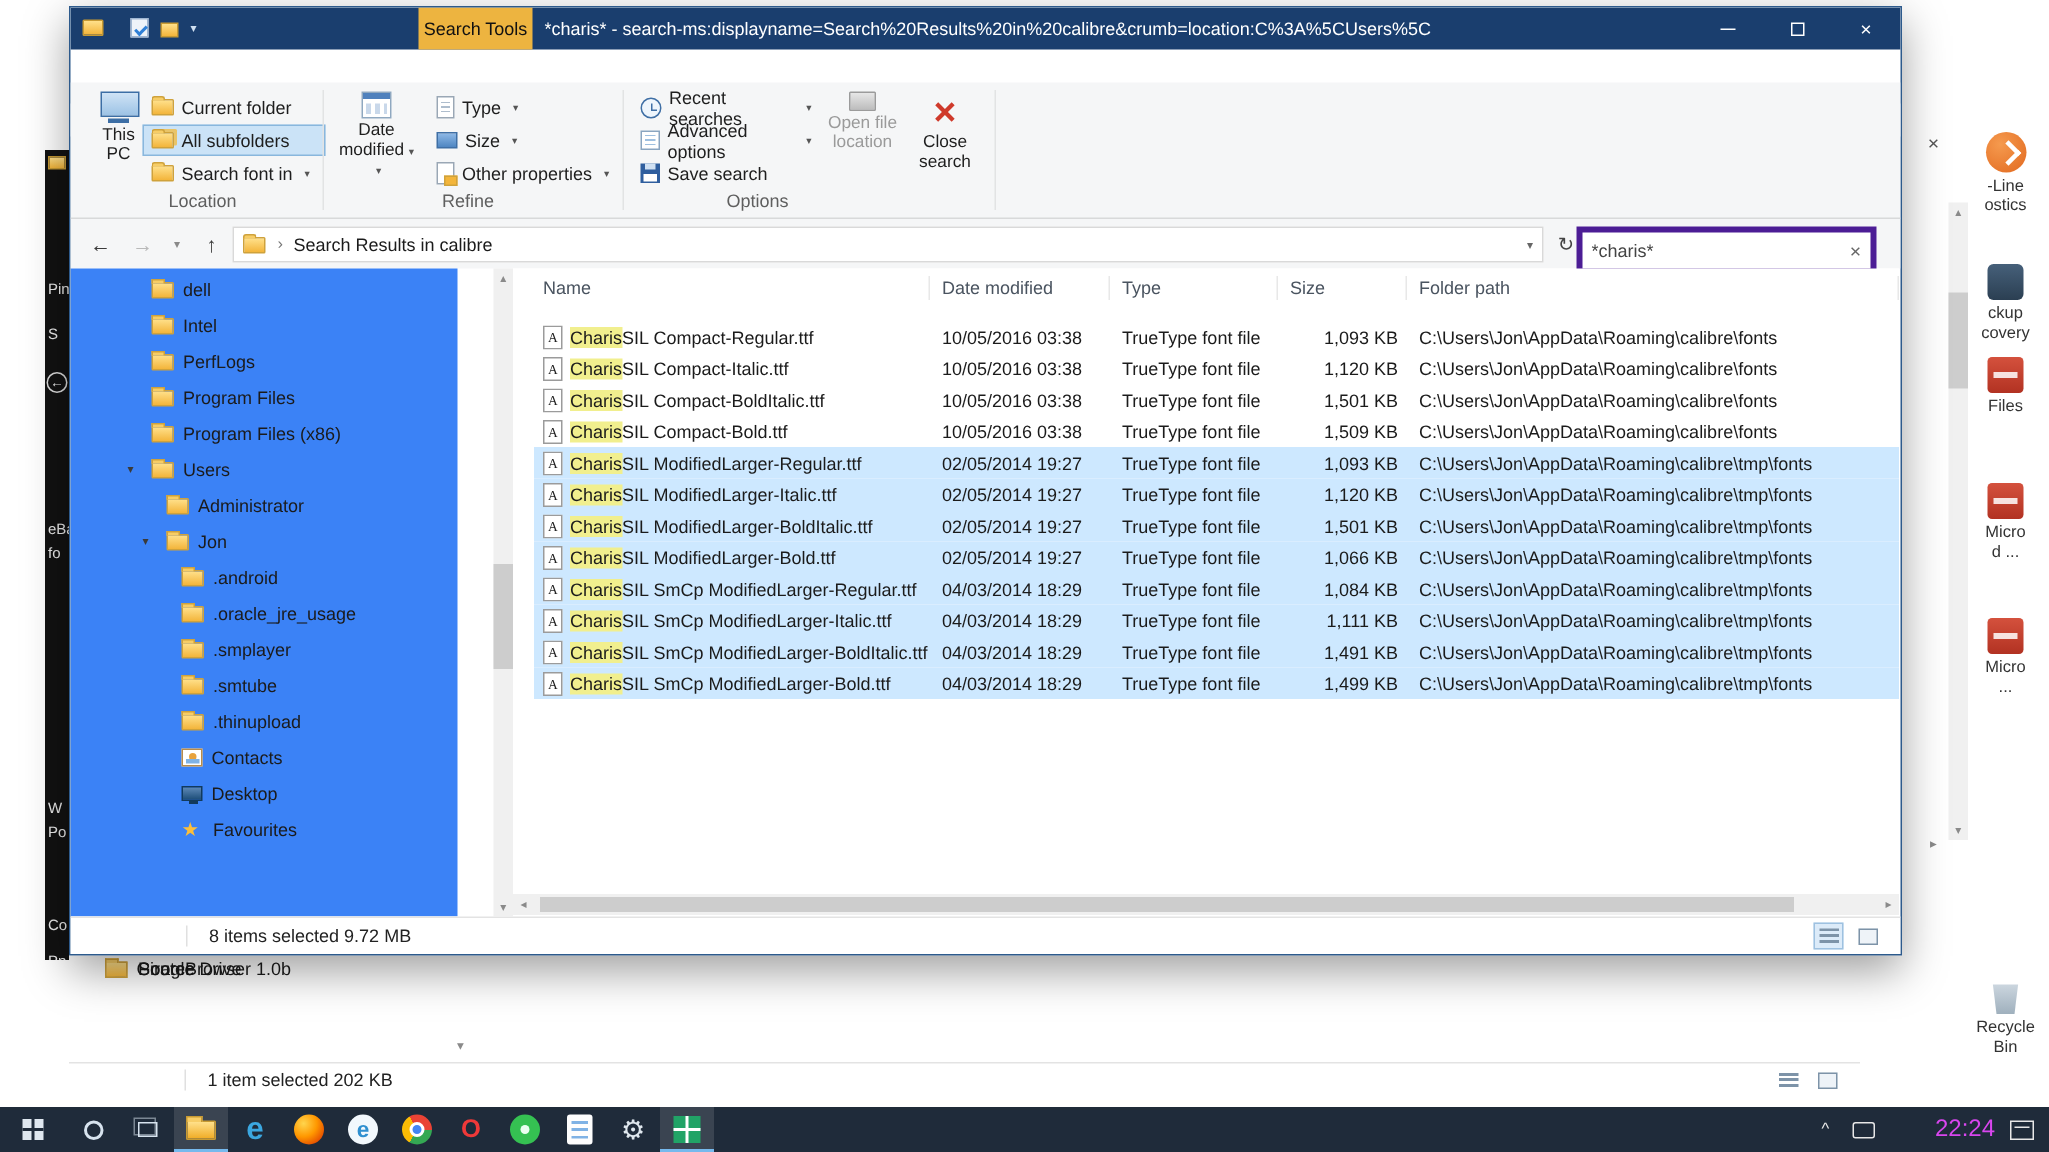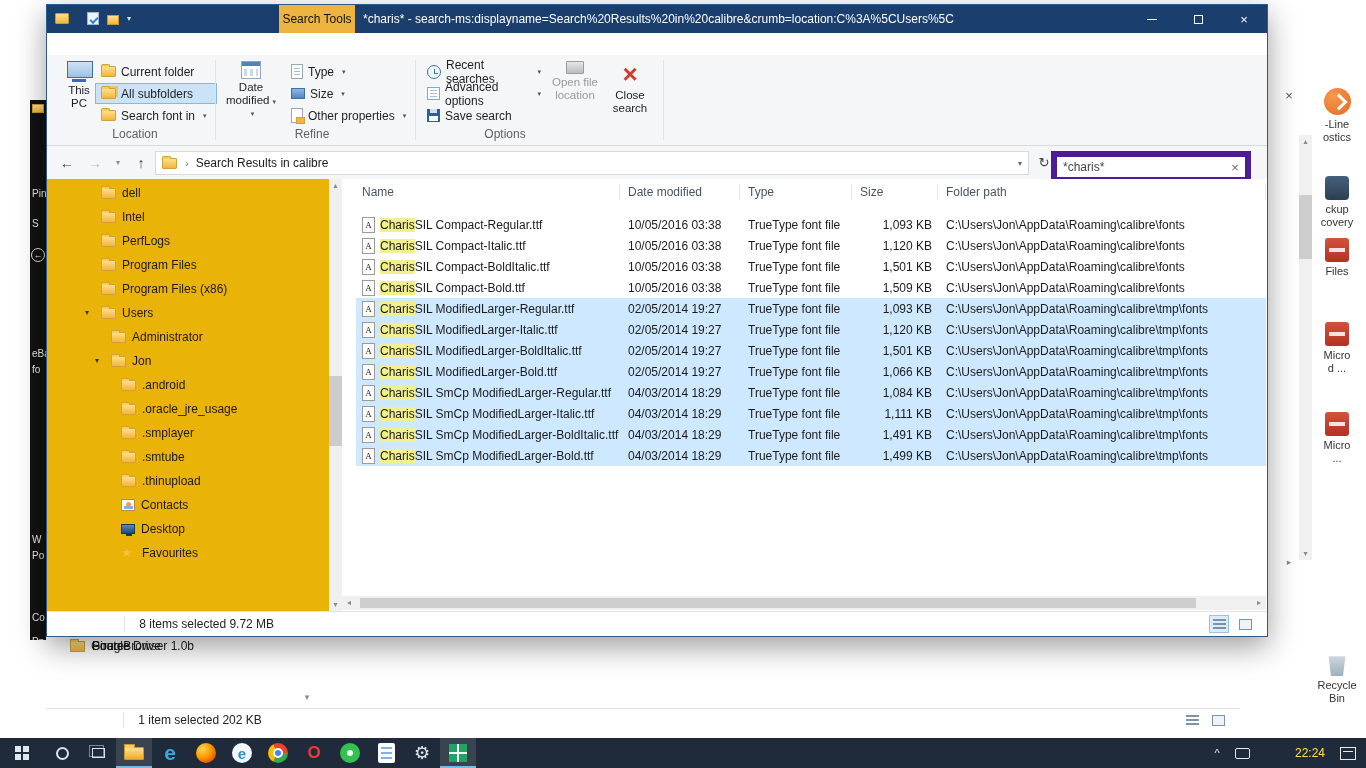--- a/index.html
+++ b/index.html
@@ -132,26 +132,26 @@
   
   .addrrow{position:absolute;left:0;top:141px;right:0;height:33px;background:#f5f6f7;}
   .navbtn{position:absolute;top:6px;width:22px;height:22px;text-align:center;line-height:22px;font-size:14px;color:#3b3b3b;}
   .navbtn.dim{color:#b9b9b9;}
   .navbtn.small{font-size:8px;width:14px;color:#8a8a8a;}
   .crumbbox{position:absolute;left:108px;top:5px;width:874px;height:24px;background:#fff;border:1px solid #d9d9d9;display:flex;align-items:center;}
   .crumb-fold{margin-left:6px;}
   .crumb-sep{color:#777;font-size:11px;margin:0 7px 0 8px;}
   .crumb-dd{margin-left:auto;margin-right:6px;color:#666;font-size:8px;}
   .refreshbtn{position:absolute;left:986px;top:5px;width:22px;height:24px;text-align:center;line-height:24px;color:#444;font-size:13px;}
-  .searchbox{position:absolute;left:1004px;top:5px;width:200px;height:32px;background:#fff;border:6px solid #4c1d95;display:flex;align-items:center;}
+  .searchbox{position:absolute;left:1004px;top:5px;width:200px;height:32px;background:#fff;border:4px solid #4c1d95;display:flex;align-items:center;}
   .searchbox input{flex:1;border:none;outline:none;font:12px "Liberation Sans",sans-serif;color:#444;padding:0 6px;background:transparent;}
   .clearx{width:20px;text-align:center;color:#666;font-size:13px;}
 
   
-  .navpane{position:absolute;left:0;top:174px;width:282px;bottom:25px;background:#eab308;overflow:hidden;padding-top:2px;}
+  .navpane{position:absolute;left:0;top:174px;width:258px;bottom:25px;background:#3b82f6;overflow:hidden;padding-top:2px;}
   .titem{height:24px;display:flex;align-items:center;gap:6px;position:relative;
     padding-left:calc(54px + var(--indent,0)*10px);font-size:12px;white-space:nowrap;}
   .titem .expander{display:none;position:absolute;left:calc(38px + var(--indent,0)*10px);top:0;height:24px;line-height:24px;font-size:8px;color:#3a3a3a;}
   .titem.expanded .expander{display:block;}
   .tico{flex:none;}
   .tico[data-icon="folder"]{width:15px;height:11px;position:relative;background:linear-gradient(#ffe08a,#f3b53b);border:1px solid #cfa23c;border-radius:1px;}
   .tico[data-icon="folder"]::before{content:"";position:absolute;left:-1px;top:-3px;width:7px;height:2px;background:#f7cd66;border:1px solid #cfa23c;border-bottom:none;}
   .tico[data-icon="contacts"]{width:14px;height:12px;background:#fff;border:1px solid #b98c4a;position:relative;}
   .tico[data-icon="contacts"]::before{content:"";position:absolute;left:4px;top:2px;width:5px;height:5px;border-radius:50%;background:#e8a33d;}
   .tico[data-icon="contacts"]::after{content:"";position:absolute;left:2px;bottom:1px;width:9px;height:3px;background:#7fb2e5;}
@@ -217,21 +217,21 @@
   .tb[data-icon="notesapp"]{width:17px;height:20px;background:#fdfdfd;border-radius:2px;}
   .tb[data-icon="notesapp"]::before{content:"";position:absolute;left:3px;top:4px;right:3px;bottom:4px;
     background:repeating-linear-gradient(#7fb2e5 0 2px,transparent 2px 5px);}
   .tb[data-icon="settings"]::before{content:"⚙";font-size:18px;color:#dfe7ee;line-height:20px;}
   .tb[data-icon="greengrid"]{width:18px;height:18px;background:
     linear-gradient(#fff,#fff) 50% 50%/2px 18px no-repeat,
     linear-gradient(#fff,#fff) 50% 50%/18px 2px no-repeat,#21a366;}
   .tray{margin-left:auto;display:flex;align-items:center;height:30px;}
   .tray-chev{width:24px;text-align:center;color:#e8e8e8;font-size:11px;}
   .tray-mon{width:15px;height:11px;border:1px solid #e8e8e8;border-radius:2px;margin:0 6px;}
-  .clock{color:#fde047;font-size:12px;margin-left:32px;width:44px;text-align:center;}
+  .clock{color:#d946ef;font-size:16px;margin-left:32px;width:44px;text-align:center;}
   .action{width:16px;height:13px;border:1px solid #e8e8e8;margin:0 10px 0 8px;position:relative;}
   .action::before{content:"";position:absolute;left:2px;top:3px;right:2px;height: 1px;background:#e8e8e8;}
 
   
   .bico[data-icon="folder"]{width:15px;height:11px;position:relative;background:linear-gradient(#ffe08a,#f3b53b);border:1px solid #cfa23c;}
   .bico[data-icon="folder"]::before{content:"";position:absolute;left:-1px;top:-3px;width:7px;height:2px;background:#f7cd66;border:1px solid #cfa23c;border-bottom:none;}
   .bico[data-icon="gdrive"]{width:14px;height:12px;clip-path:polygon(50% 0,100% 100%,0 100%);
     background:linear-gradient(120deg,#1da463 0 38%,#ffcf48 38% 62%,#4688f4 62%);}
 </style>
 </head>

